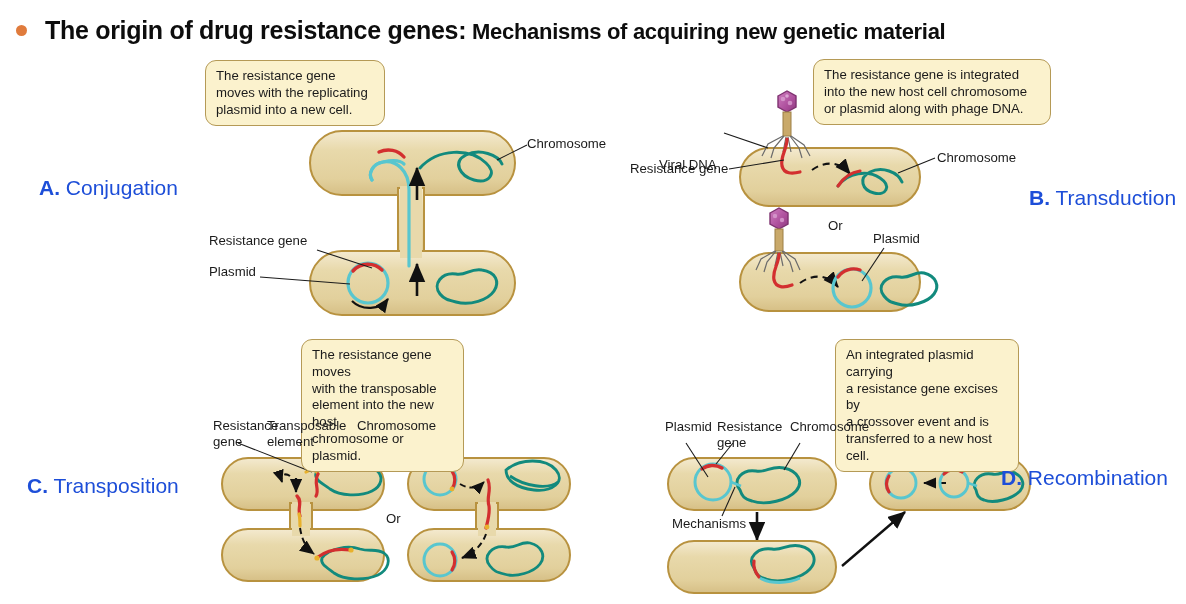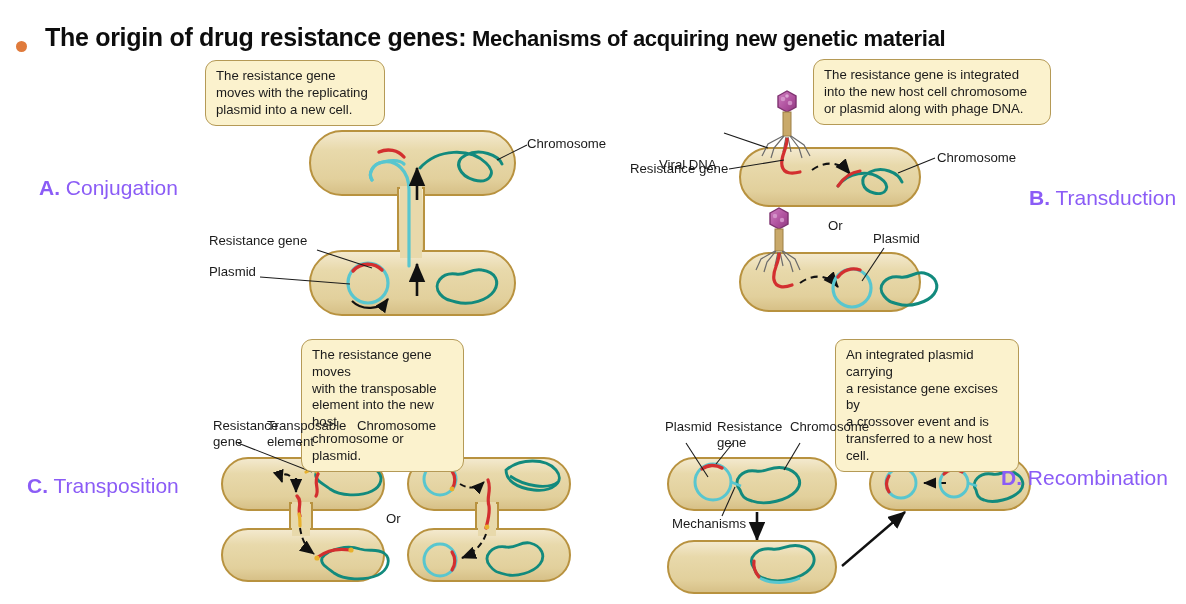--- a/index.html
+++ b/index.html
@@ -8,35 +8,35 @@
     background:#ffffff;
     font-family:"Liberation Sans", sans-serif;
     overflow:hidden;
     position:relative;
   }
   #stage{position:absolute;left:0;top:0;width:1186px;height:604px;}
 
   
   .title-row{
     position:absolute;left:0;top:8px;width:956px;height:44px;
-    display:flex;align-items:flex-end;
+    display:flex;align-items:center;
   }
   .title-bullet{
     width:11px;height:11px;border-radius:50%;
     margin-left:16px;margin-right:18px;flex:none;
   }
   .title-text{
     font-size:25px;font-weight:bold;color:#0d0d0d;
     letter-spacing:-0.3px;white-space:nowrap;
   }
   .title-text .sub{font-size:22px;}
 
   
   .panel-label{
-    position:absolute;font-size:21px;color:#8b5cf6;white-space:nowrap;
+    position:absolute;font-size:21px;color:#1d4ed8;white-space:nowrap;
   }
   .panel-label b{font-weight:bold;}
 
   
   .callout{
     position:absolute;
     background:#fbf2cd;
     border:1.6px solid #b59a56;
     border-radius:11px;
     font-size:13.2px;line-height:1.27;

